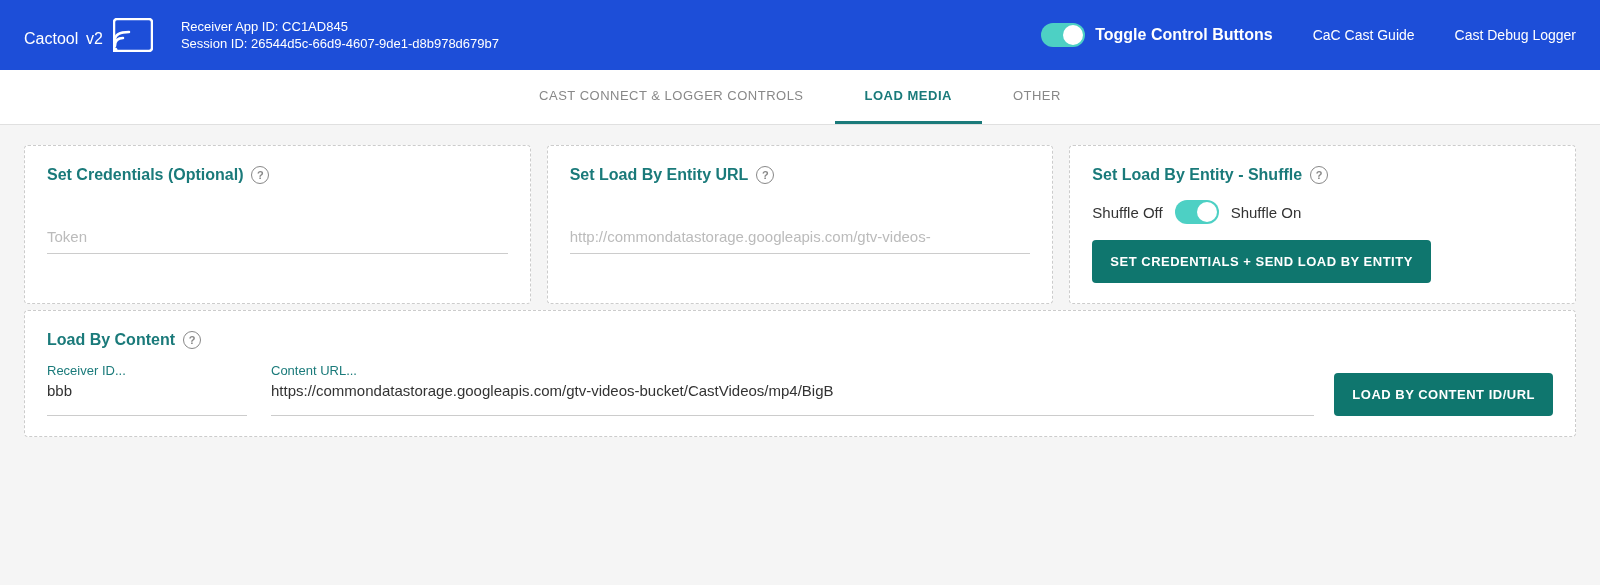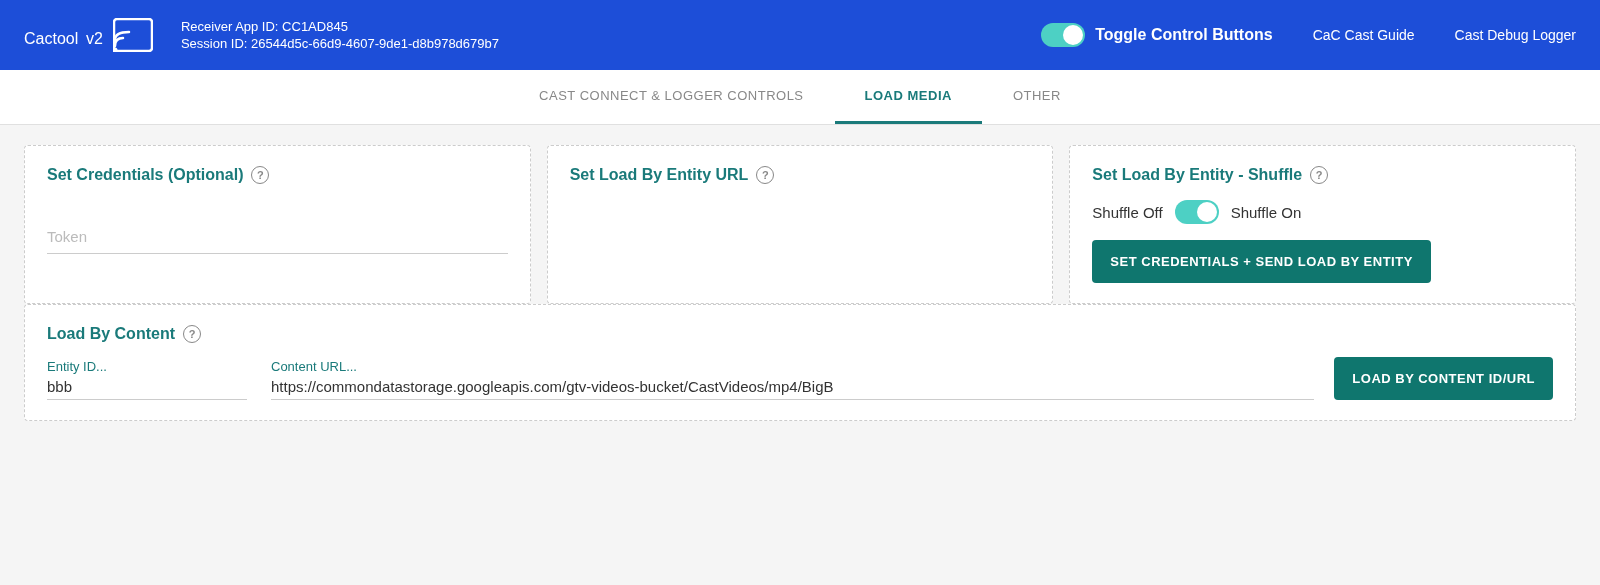--- a/index.html
+++ b/index.html
@@ -103,21 +103,21 @@
       color: #1a7a7a;
       border-bottom: 3px solid #1a7a7a;
       font-weight: 700;
     }
 
     
     .main-content {
       padding: 20px 24px;
       display: flex;
       flex-direction: column;
-      gap: 0;
+      gap: 6px;
     }
 
     
     .cards-row {
       display: flex;
       gap: 16px;
     }
 
     .card {
       background: white;
@@ -220,21 +220,21 @@
     .field-group.content-id { width: 200px; }
     .field-group.content-url { flex: 1; }
     .field-label {
       font-size: 13px;
       color: #1a7a7a;
     }
     .field-value {
       font-size: 15px;
       color: #333;
       border-bottom: 1px solid #ccc;
-      padding-bottom: 4px;
+      padding-bottom: 16px;
     }
 
     .load-content-header {
       display: flex;
       align-items: center;
       gap: 8px;
       margin-bottom: 14px;
     }
     .load-content-card-wrap {
       background: white;
@@ -303,20 +303,21 @@
         <span class="help-icon">?</span>
       </div>
       <input class="card-input" type="text" placeholder="Token" style="">
     </div>
 
     <div class="card">
       <div class="card-title">
         <span>Set Load By Entity URL</span>
         <span class="help-icon">?</span>
       </div>
+      <input class="card-input" type="text" placeholder="http://commondatastorage.googleapis.com/gtv-videos-" style="">
     </div>
 
     <div class="card">
       <div class="card-title">
         <span>Set Load By Entity - Shuffle</span>
         <span class="help-icon">?</span>
       </div>
       <div class="shuffle-row">
         <span class="shuffle-label">Shuffle Off</span>
         <span class="toggle-switch-on"></span>
@@ -331,21 +332,21 @@
     <div class="load-content-header">
       <span class="card-title" style="margin-bottom:0;">
         <span>Load By Content</span>
         <span class="help-icon">?</span>
       </span>
     </div>
     <div class="load-content-bottom">
       <div class="load-content-fields">
 
         <div class="field-group content-id">
-          <div class="field-label">Entity ID...</div>
+          <div class="field-label">Receiver ID...</div>
           <div class="field-value">bbb</div>
         </div>
 
         <div class="field-group content-url">
           <div class="field-label">Content URL...</div>
           <div class="field-value">https://commondatastorage.googleapis.com/gtv-videos-bucket/CastVideos/mp4/BigB</div>
         </div>
 
       </div>
       <button class="btn-primary">LOAD BY CONTENT ID/URL</button>

